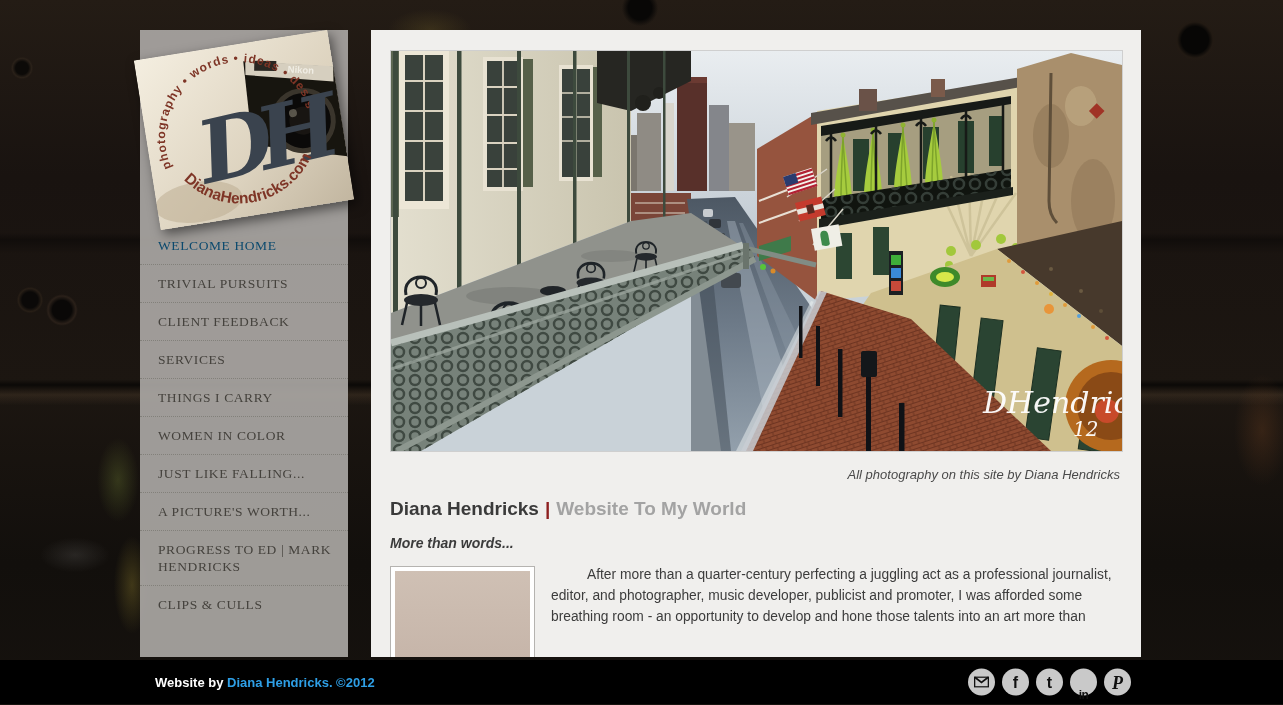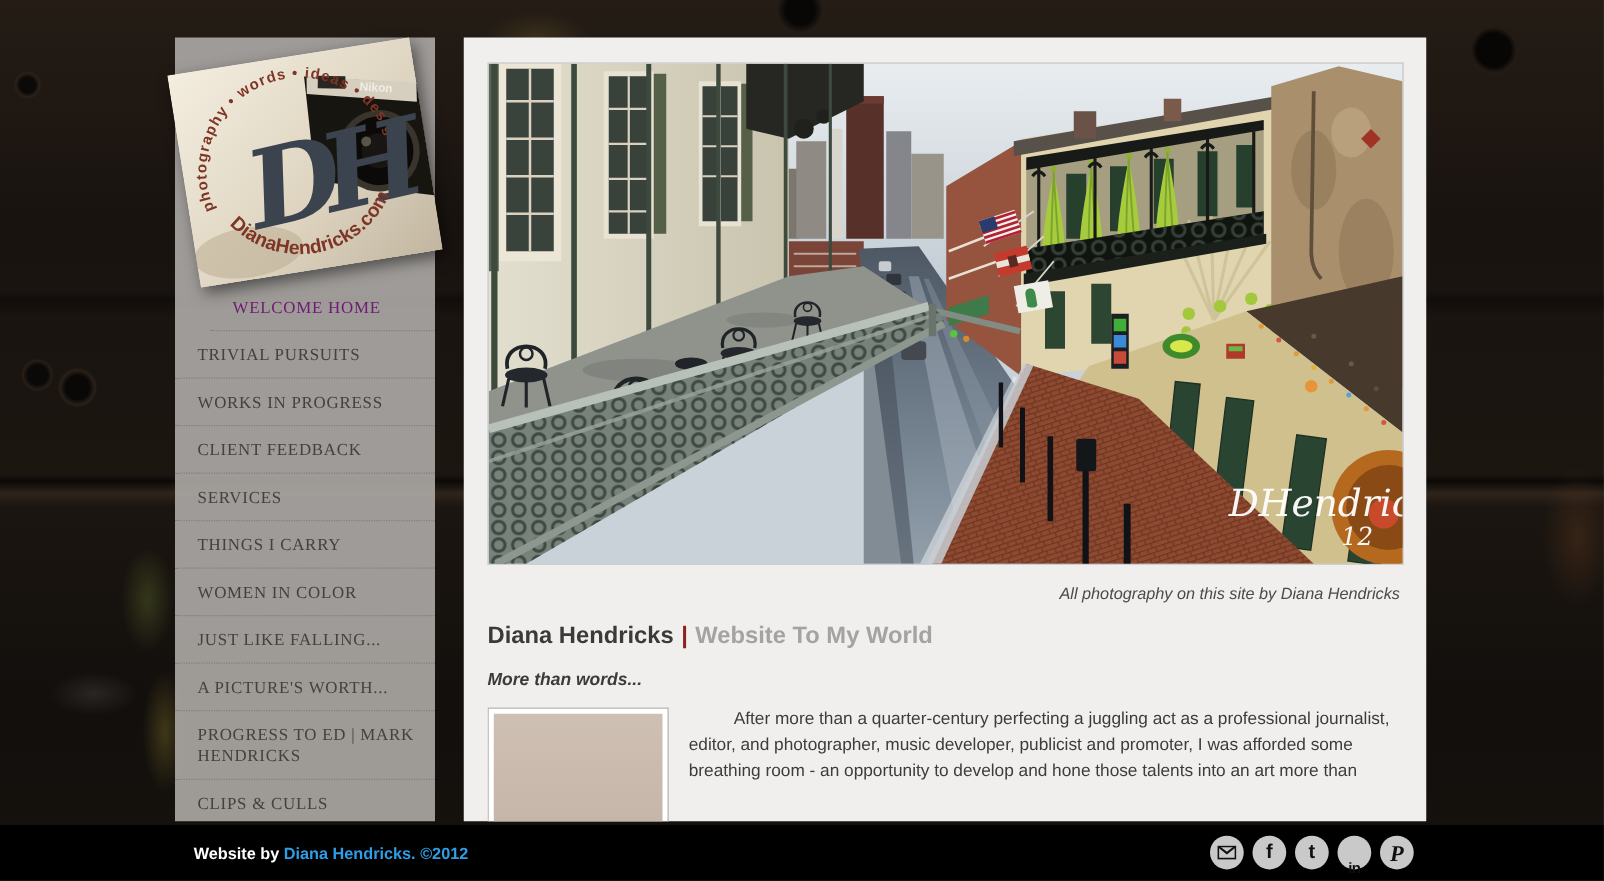--- a/index.html
+++ b/index.html
@@ -26,21 +26,21 @@
   .sidebar{position:absolute;left:140px;top:30px;width:208px;height:627px;
     background:rgba(169,166,162,.93);}
   .logo-card{display:block;width:196px;height:172px;margin:14px 0 11px 6px;
     transform:rotate(-9deg);box-shadow:3px 5px 12px rgba(0,0,0,.5);cursor:pointer;}
   .nav{list-style:none;margin:0;padding:0;}
   .nav li{
     font-family:"Liberation Serif",serif;font-size:13.5px;line-height:17px;
     letter-spacing:.6px;color:#45423d;padding:10px 14px 10px 18px;
     border-bottom:1px dotted #82807a;cursor:pointer;}
   .nav li:last-child{border-bottom:none;}
-  .nav li.active{color:#701a75;margin-left:28px;}
+  .nav li.active{color:#0c4a6e;}
   
   .main{position:absolute;left:371px;top:30px;width:770px;height:627px;
     background:#f0efed;overflow:hidden;}
   .hero{margin:20px 0 0 19px;width:731px;height:400px;border:1px solid #cfcfcf;
     display:block;background:#c9d2d8;}
   .caption{margin:13px 21px 0 0;text-align:right;font-style:italic;
     font-size:13px;line-height:20px;color:#4a4a4a;padding-left:32px;}
   .heading{margin:13px 0 0 19px;font-size:19px;font-weight:bold;color:#3a3a3a;}
   .heading .sep{color:#8e1f1f;padding:0 6px;}
   .heading .sub{color:#a3a3a3;}
@@ -99,21 +99,20 @@
       </text>
       <text x="50" y="130" font-size="86" font-family="DejaVu Serif, serif" font-style="italic" font-weight="bold" letter-spacing="-14" fill="#3a434e" transform="rotate(-4 95 100)">DH</text>
       <text font-size="15.5" font-weight="bold" fill="#7e3526" font-family="Liberation Sans, sans-serif" text-anchor="middle">
         <textPath href="#arcBot" startOffset="50%">DianaHendricks.com</textPath>
       </text>
     </svg>
   </a>
   <ul class="nav">
     <li class="active">WELCOME HOME</li>
     <li>TRIVIAL PURSUITS</li>
-    <li>WORKS IN PROGRESS</li>
     <li>CLIENT FEEDBACK</li>
     <li>SERVICES</li>
     <li>THINGS I CARRY</li>
     <li>WOMEN IN COLOR</li>
     <li>JUST LIKE FALLING...</li>
     <li>A PICTURE'S WORTH...</li>
     <li>PROGRESS TO ED | MARK HENDRICKS</li>
     <li>CLIPS &amp; CULLS</li>
   </ul>
 </div>

